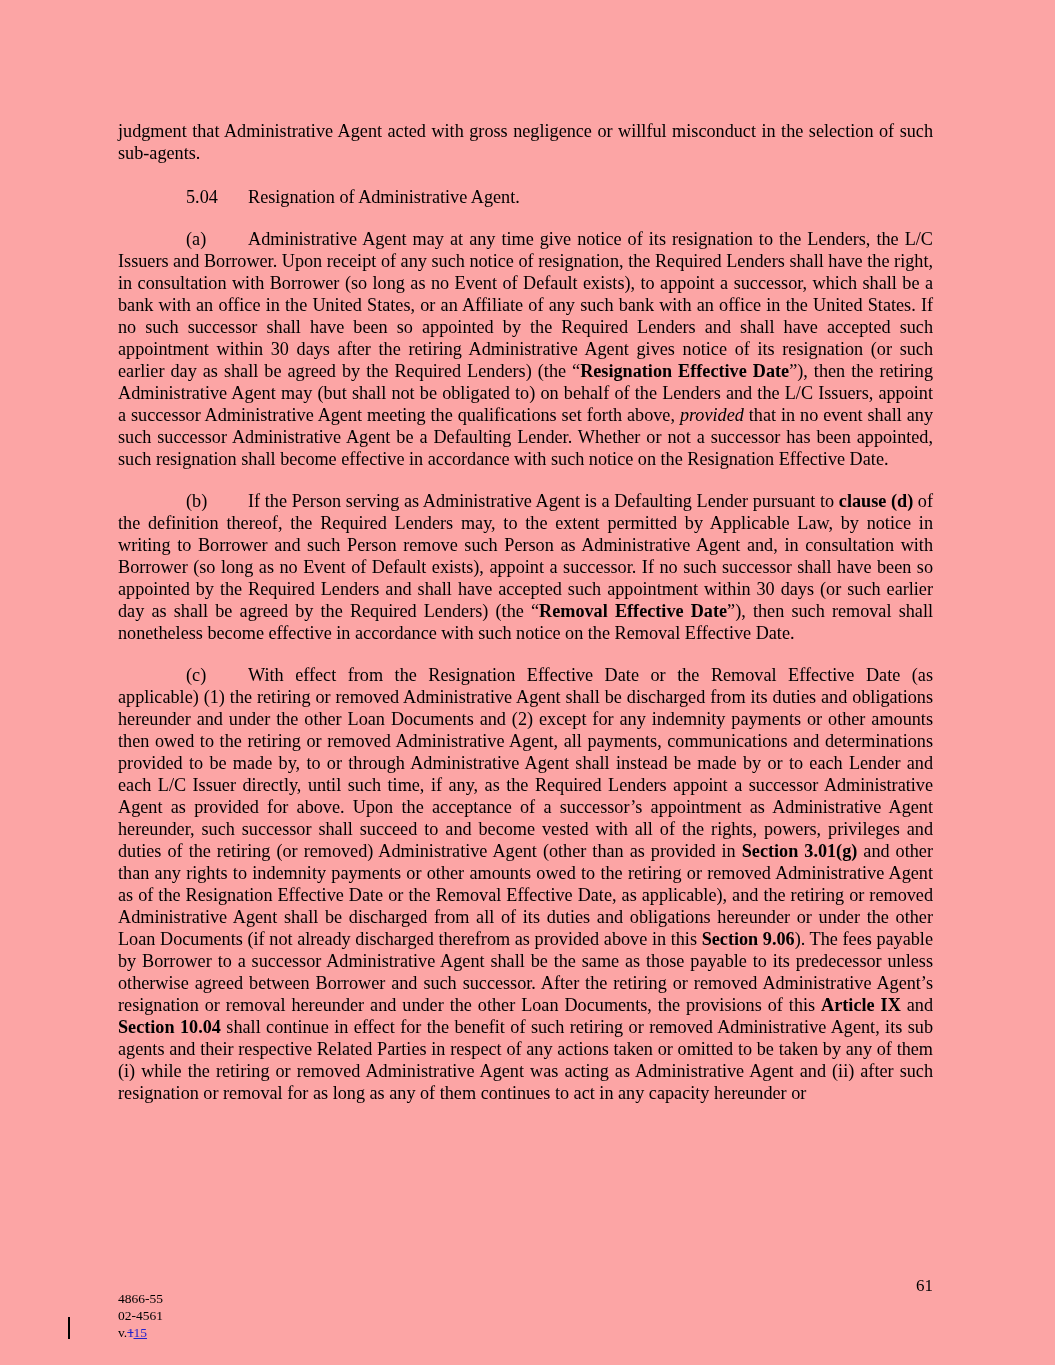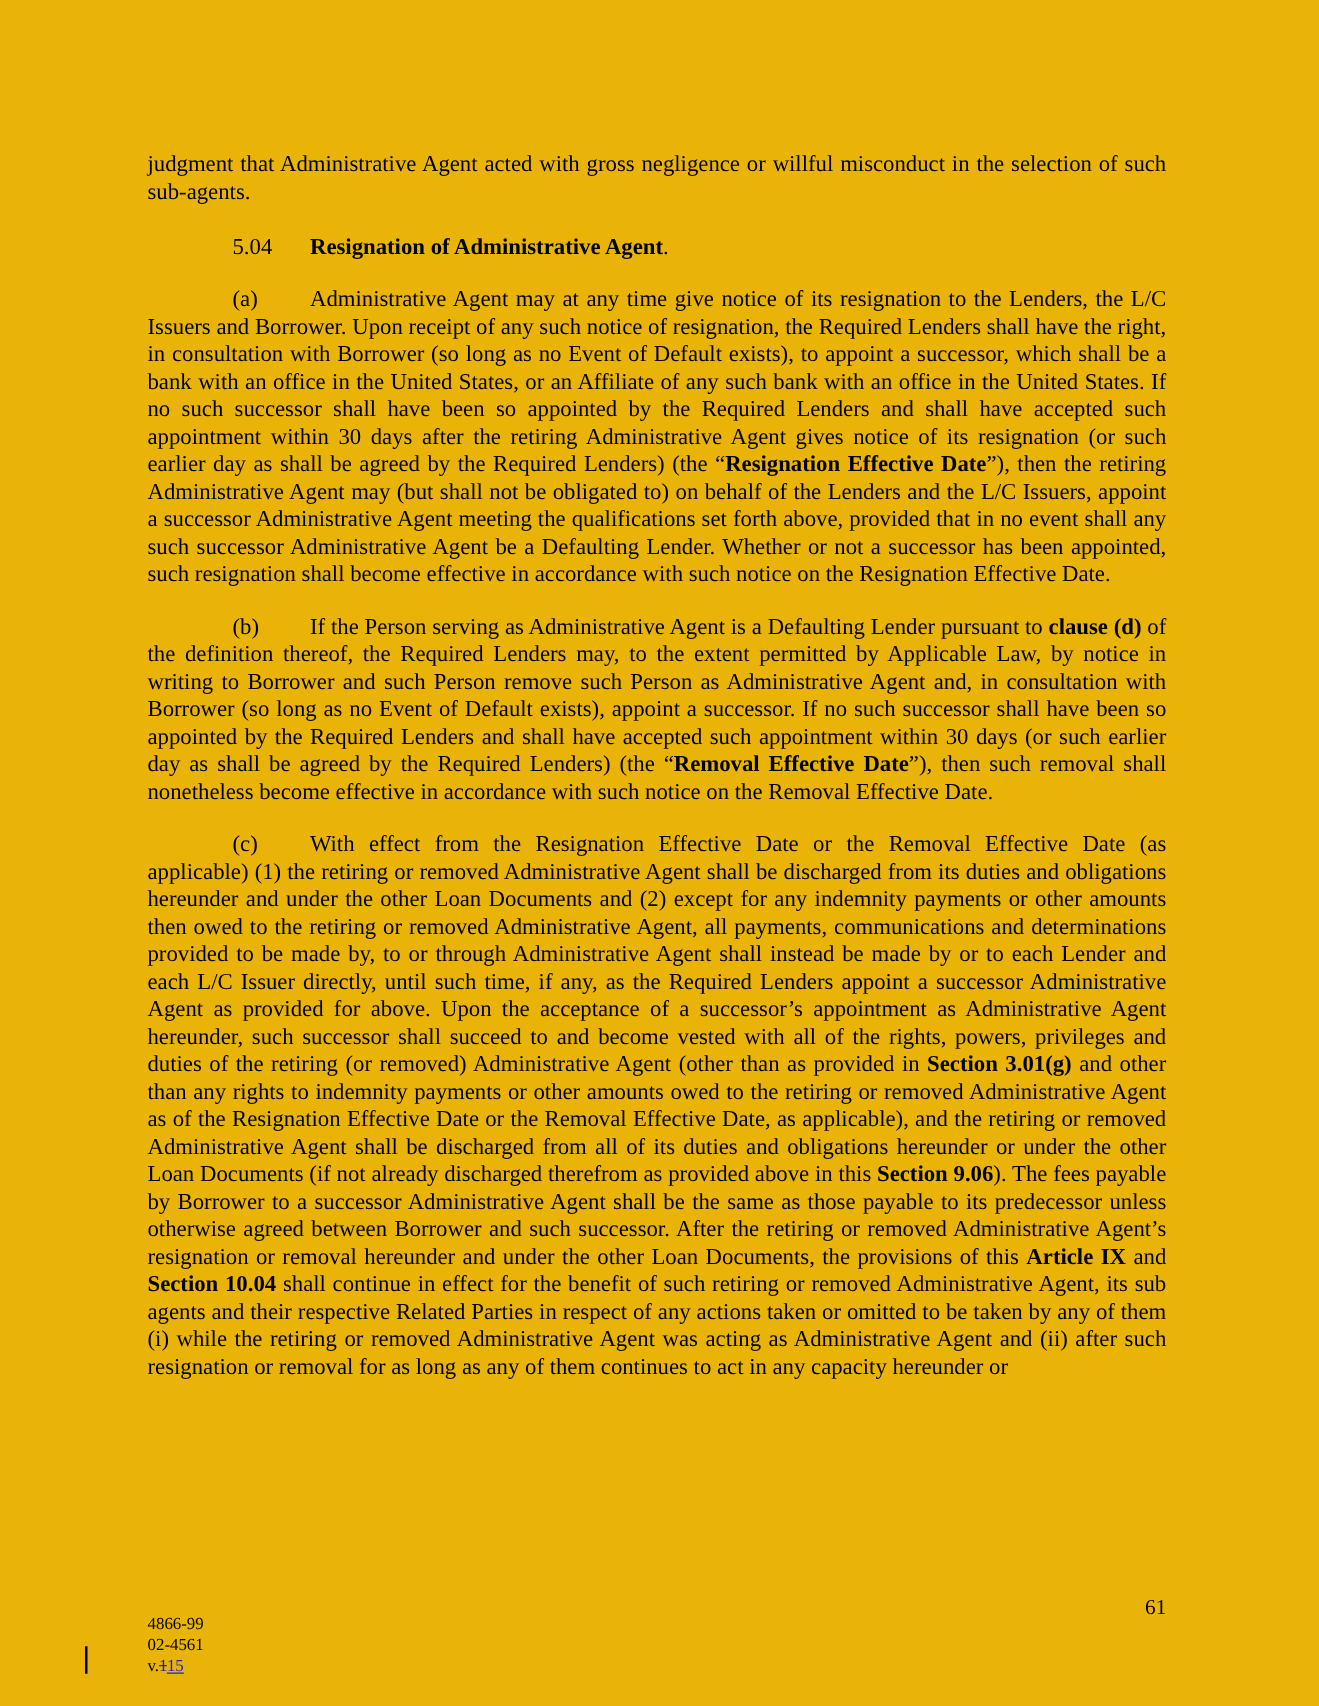--- a/index.html
+++ b/index.html
@@ -4,21 +4,21 @@
 <style>
   html, body {
     margin: 0;
     padding: 0;
     background: #ffffff;
   }
   .page {
     position: relative;
     width: 1055px;
     height: 1365px;
-    background: #eab308;
+    background: #fca5a5;
     font-family: "Liberation Serif", "DejaVu Serif", serif;
     color: #000000;
     box-sizing: border-box;
   }
   .content {
     position: absolute;
     left: 118px;
     top: 120px;
     width: 815px;
   }
@@ -35,32 +35,33 @@
   .section-head {
     margin-bottom: 20px;
     text-indent: 0;
     padding-left: 68px;
   }
   .section-head .num {
     display: inline-block;
     width: 62px;
   }
   .section-head .title {
-    font-weight: bold;
+    font-weight: normal;
   }
   .para {
     margin-bottom: 20px;
     text-indent: 0;
   }
   .para .lbl {
     display: inline-block;
     width: 62px;
     margin-left: 68px;
   }
   i, .ital {
+    font-style: italic;
   }
   .bi {
     font-weight: bold;
   }
   .footer {
     position: absolute;
     left: 118px;
     bottom: 24px;
     width: 815px;
     font-size: 13.5px;
@@ -118,19 +119,19 @@
         <span class="lbl">(c)</span><span class="runs"><span>With effect from the Resignation Effective Date or the Removal Effective Date (as applicable) (1) the retiring or removed Administrative Agent shall be discharged from its duties and obligations hereunder and under the other Loan Documents and (2) except for any indemnity payments or other amounts then owed to the retiring or removed Administrative Agent, all payments, communications and determinations provided to be made by, to or through Administrative Agent shall instead be made by or to each Lender and each L/C Issuer directly, until such time, if any, as the Required Lenders appoint a successor Administrative Agent as provided for above. Upon the acceptance of a successor’s appointment as Administrative Agent hereunder, such successor shall succeed to and become vested with all of the rights, powers, privileges and duties of the retiring (or removed) Administrative Agent (other than as provided in </span><span class="bi">Section 3.01(g)</span><span> and other than any rights to indemnity payments or other amounts owed to the retiring or removed Administrative Agent as of the Resignation Effective Date or the Removal Effective Date, as applicable), and the retiring or removed Administrative Agent shall be discharged from all of its duties and obligations hereunder or under the other Loan Documents (if not already discharged therefrom as provided above in this </span><span class="bi">Section 9.06</span><span>). The fees payable by Borrower to a successor Administrative Agent shall be the same as those payable to its predecessor unless otherwise agreed between Borrower and such successor. After the retiring or removed Administrative Agent’s resignation or removal hereunder and under the other Loan Documents, the provisions of this </span><span class="bi">Article IX</span><span> and </span><span class="bi">Section 10.04</span><span> shall continue in effect for the benefit of such retiring or removed Administrative Agent, its sub agents and their respective Related Parties in respect of any actions taken or omitted to be taken by any of them (i) while the retiring or removed Administrative Agent was acting as Administrative Agent and (ii) after such resignation or removal for as long as any of them continues to act in any capacity hereunder or</span></span>
       </p>
     </div>
 
   </div>
 
   <div class="footer">
     <div class="footer-right">61</div>
     <div class="footer-left">
       <div class="chgbar"></div>
-      <div>4866-99</div>
+      <div>4866-55</div>
       <div>02-4561</div>
       <div><span>v.</span><span class="del">1</span><span class="ins">15</span></div>
     </div>
   </div>
 
 </div>
 
 </body></html>

